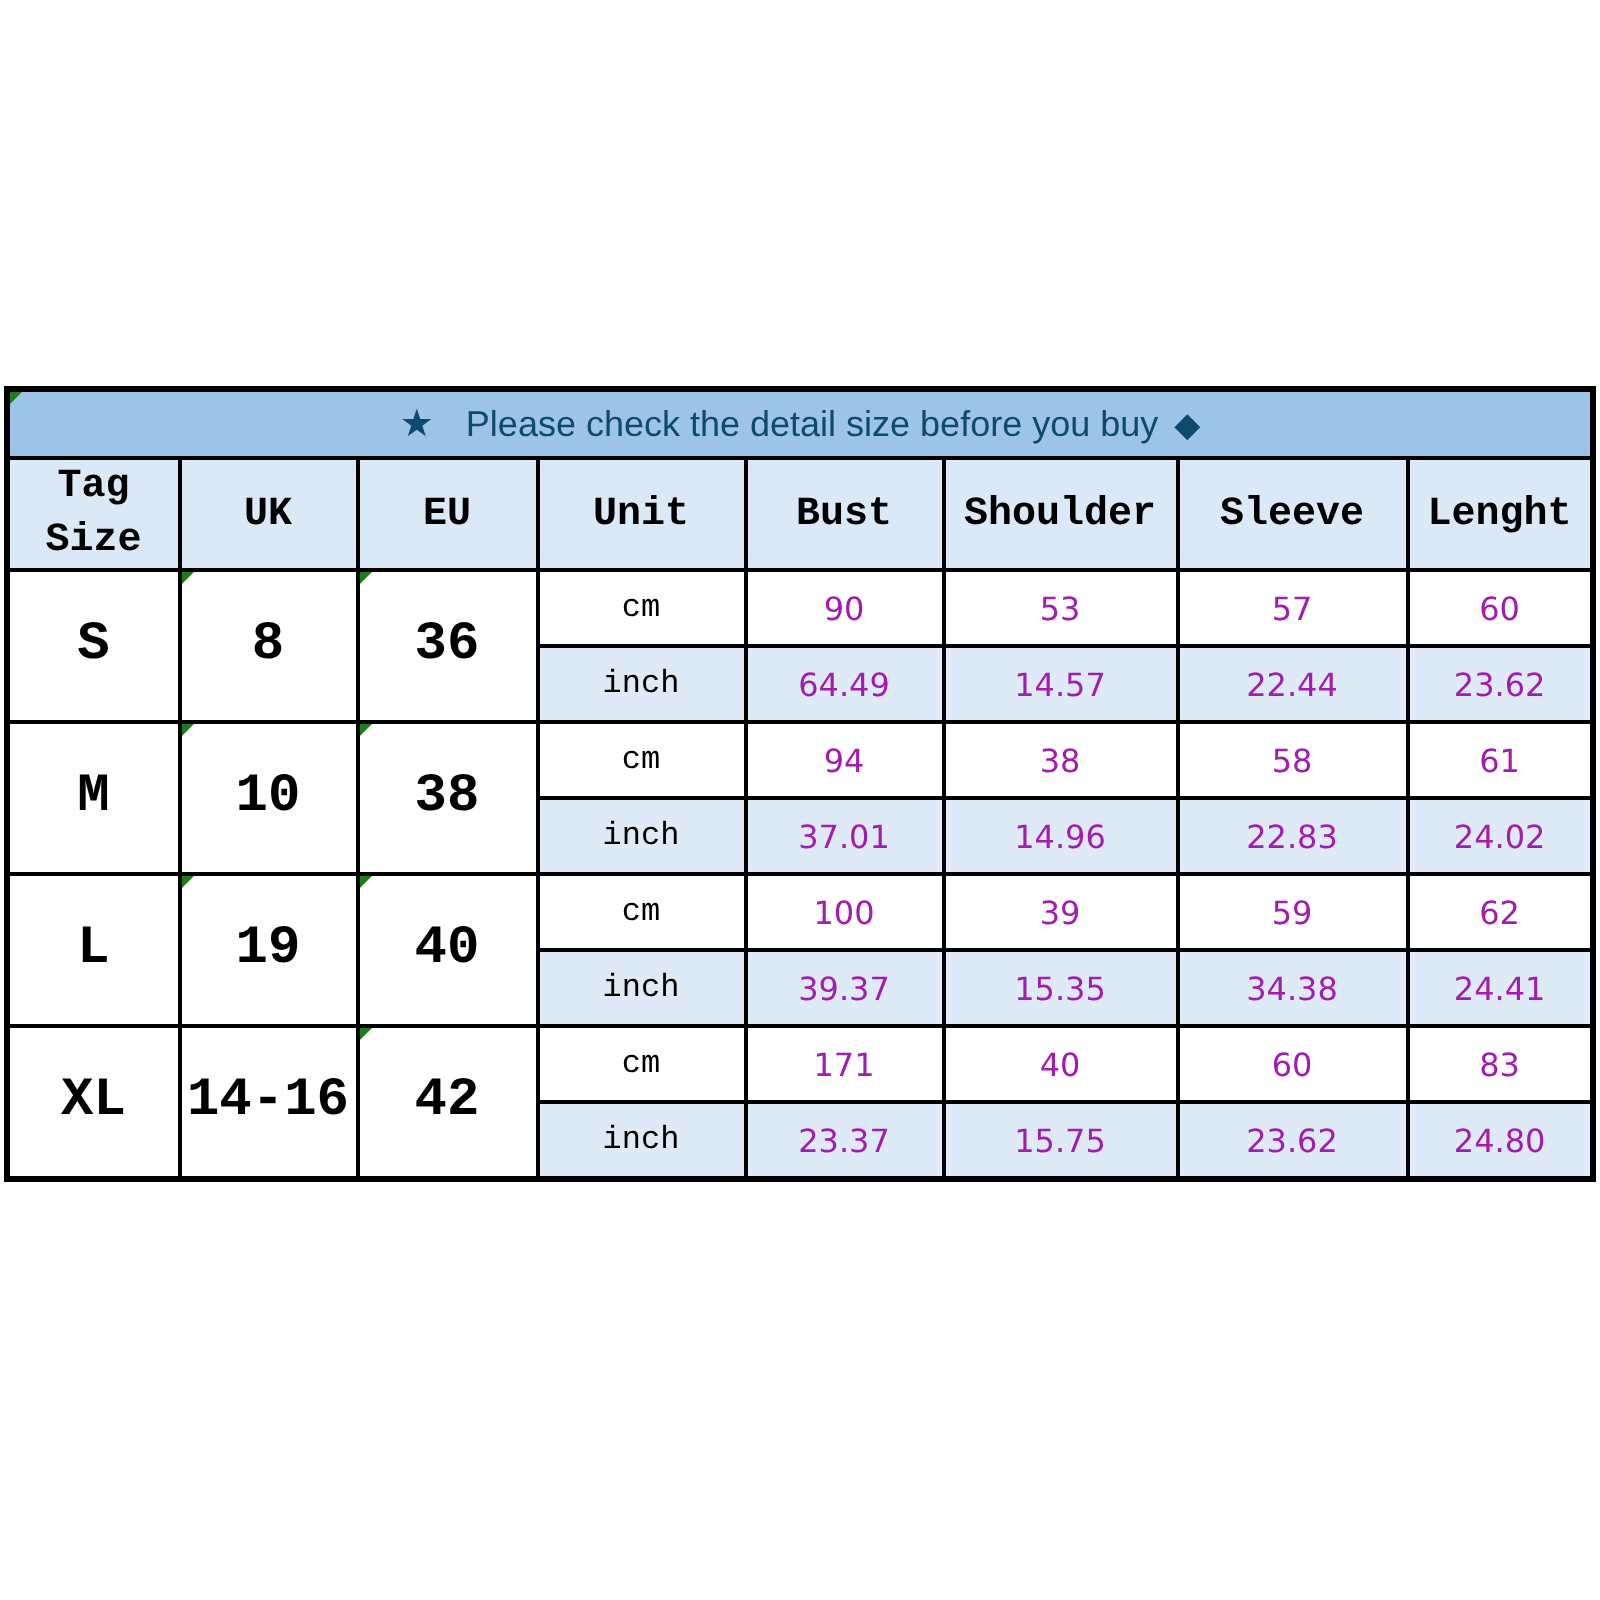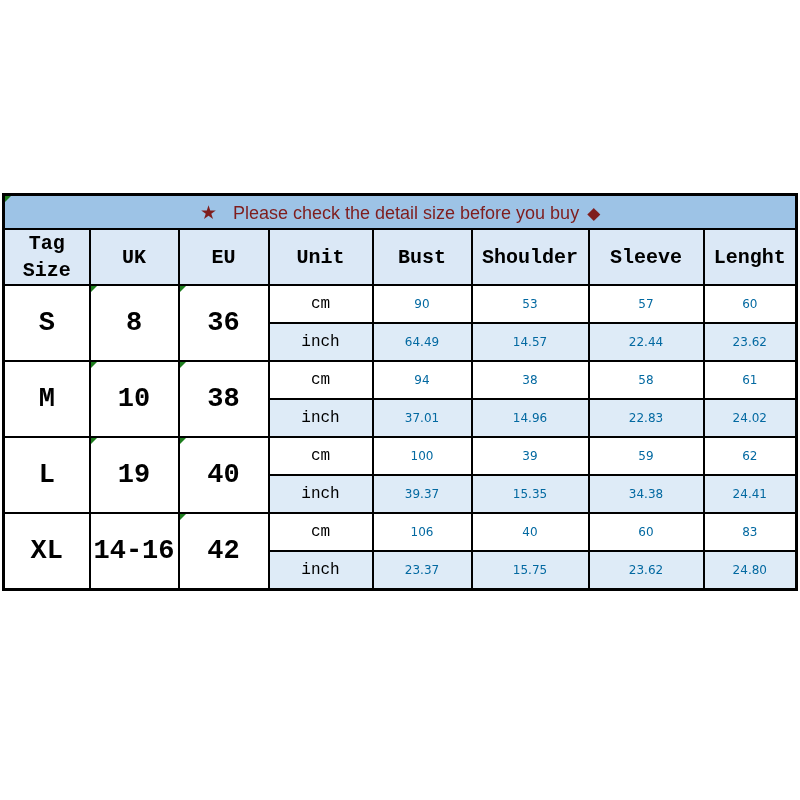--- a/index.html
+++ b/index.html
@@ -30,21 +30,21 @@
     padding: 0;
     overflow: hidden;
     position: relative;
   }
   
   td.banner {
     background: #9DC3E6;
     height: 32px;
     font-family: "Liberation Sans", sans-serif;
     font-size: 18px;
-    color: #7f1d1d;
+    color: #0c4a6e;
     font-weight: 400;
     padding-right: 150px;
     white-space: nowrap;
   }
   td.banner .star   { margin-right: 16px; font-size: 19px; }
   td.banner .diamond{ margin-left: 8px;  font-size: 17px; }
   
   tr.header-row th {
     background: #DBE8F6;
     height: 54px;
@@ -68,22 +68,22 @@
     background: #ffffff;
     font-family: "Liberation Mono", "DejaVu Sans Mono", monospace;
     font-weight: 400;
     font-size: 16px;
     color: #000000;
   }
   
   td.c-val {
     background: #ffffff;
     font-family: "DejaVu Sans", "Liberation Sans", sans-serif;
-    font-size: 12px;
-    color: #0369a1;
+    font-size: 16px;
+    color: #a21caf;
   }
   tr.row-cm td.c-unit, tr.row-cm td.c-val { height: 36px; }
   tr.row-inch td.c-unit, tr.row-inch td.c-val {
     height: 36px;
     background: #DEEBF7;
   }
   
   .tri {
     position: absolute;
     top: 0;
@@ -181,21 +181,21 @@
       <td class="c-val">15.35</td>
       <td class="c-val">34.38</td>
       <td class="c-val">24.41</td>
     </tr>
 
     <tr class="row-cm">
       <td class="c-big" rowspan="2">XL</td>
       <td class="c-big" rowspan="2">14-16</td>
       <td class="c-big" rowspan="2"><span class="tri"></span><span>42</span></td>
       <td class="c-unit">cm</td>
-      <td class="c-val">106</td>
+      <td class="c-val">171</td>
       <td class="c-val">40</td>
       <td class="c-val">60</td>
       <td class="c-val">83</td>
     </tr>
     <tr class="row-inch">
       <td class="c-unit">inch</td>
       <td class="c-val">23.37</td>
       <td class="c-val">15.75</td>
       <td class="c-val">23.62</td>
       <td class="c-val">24.80</td>

